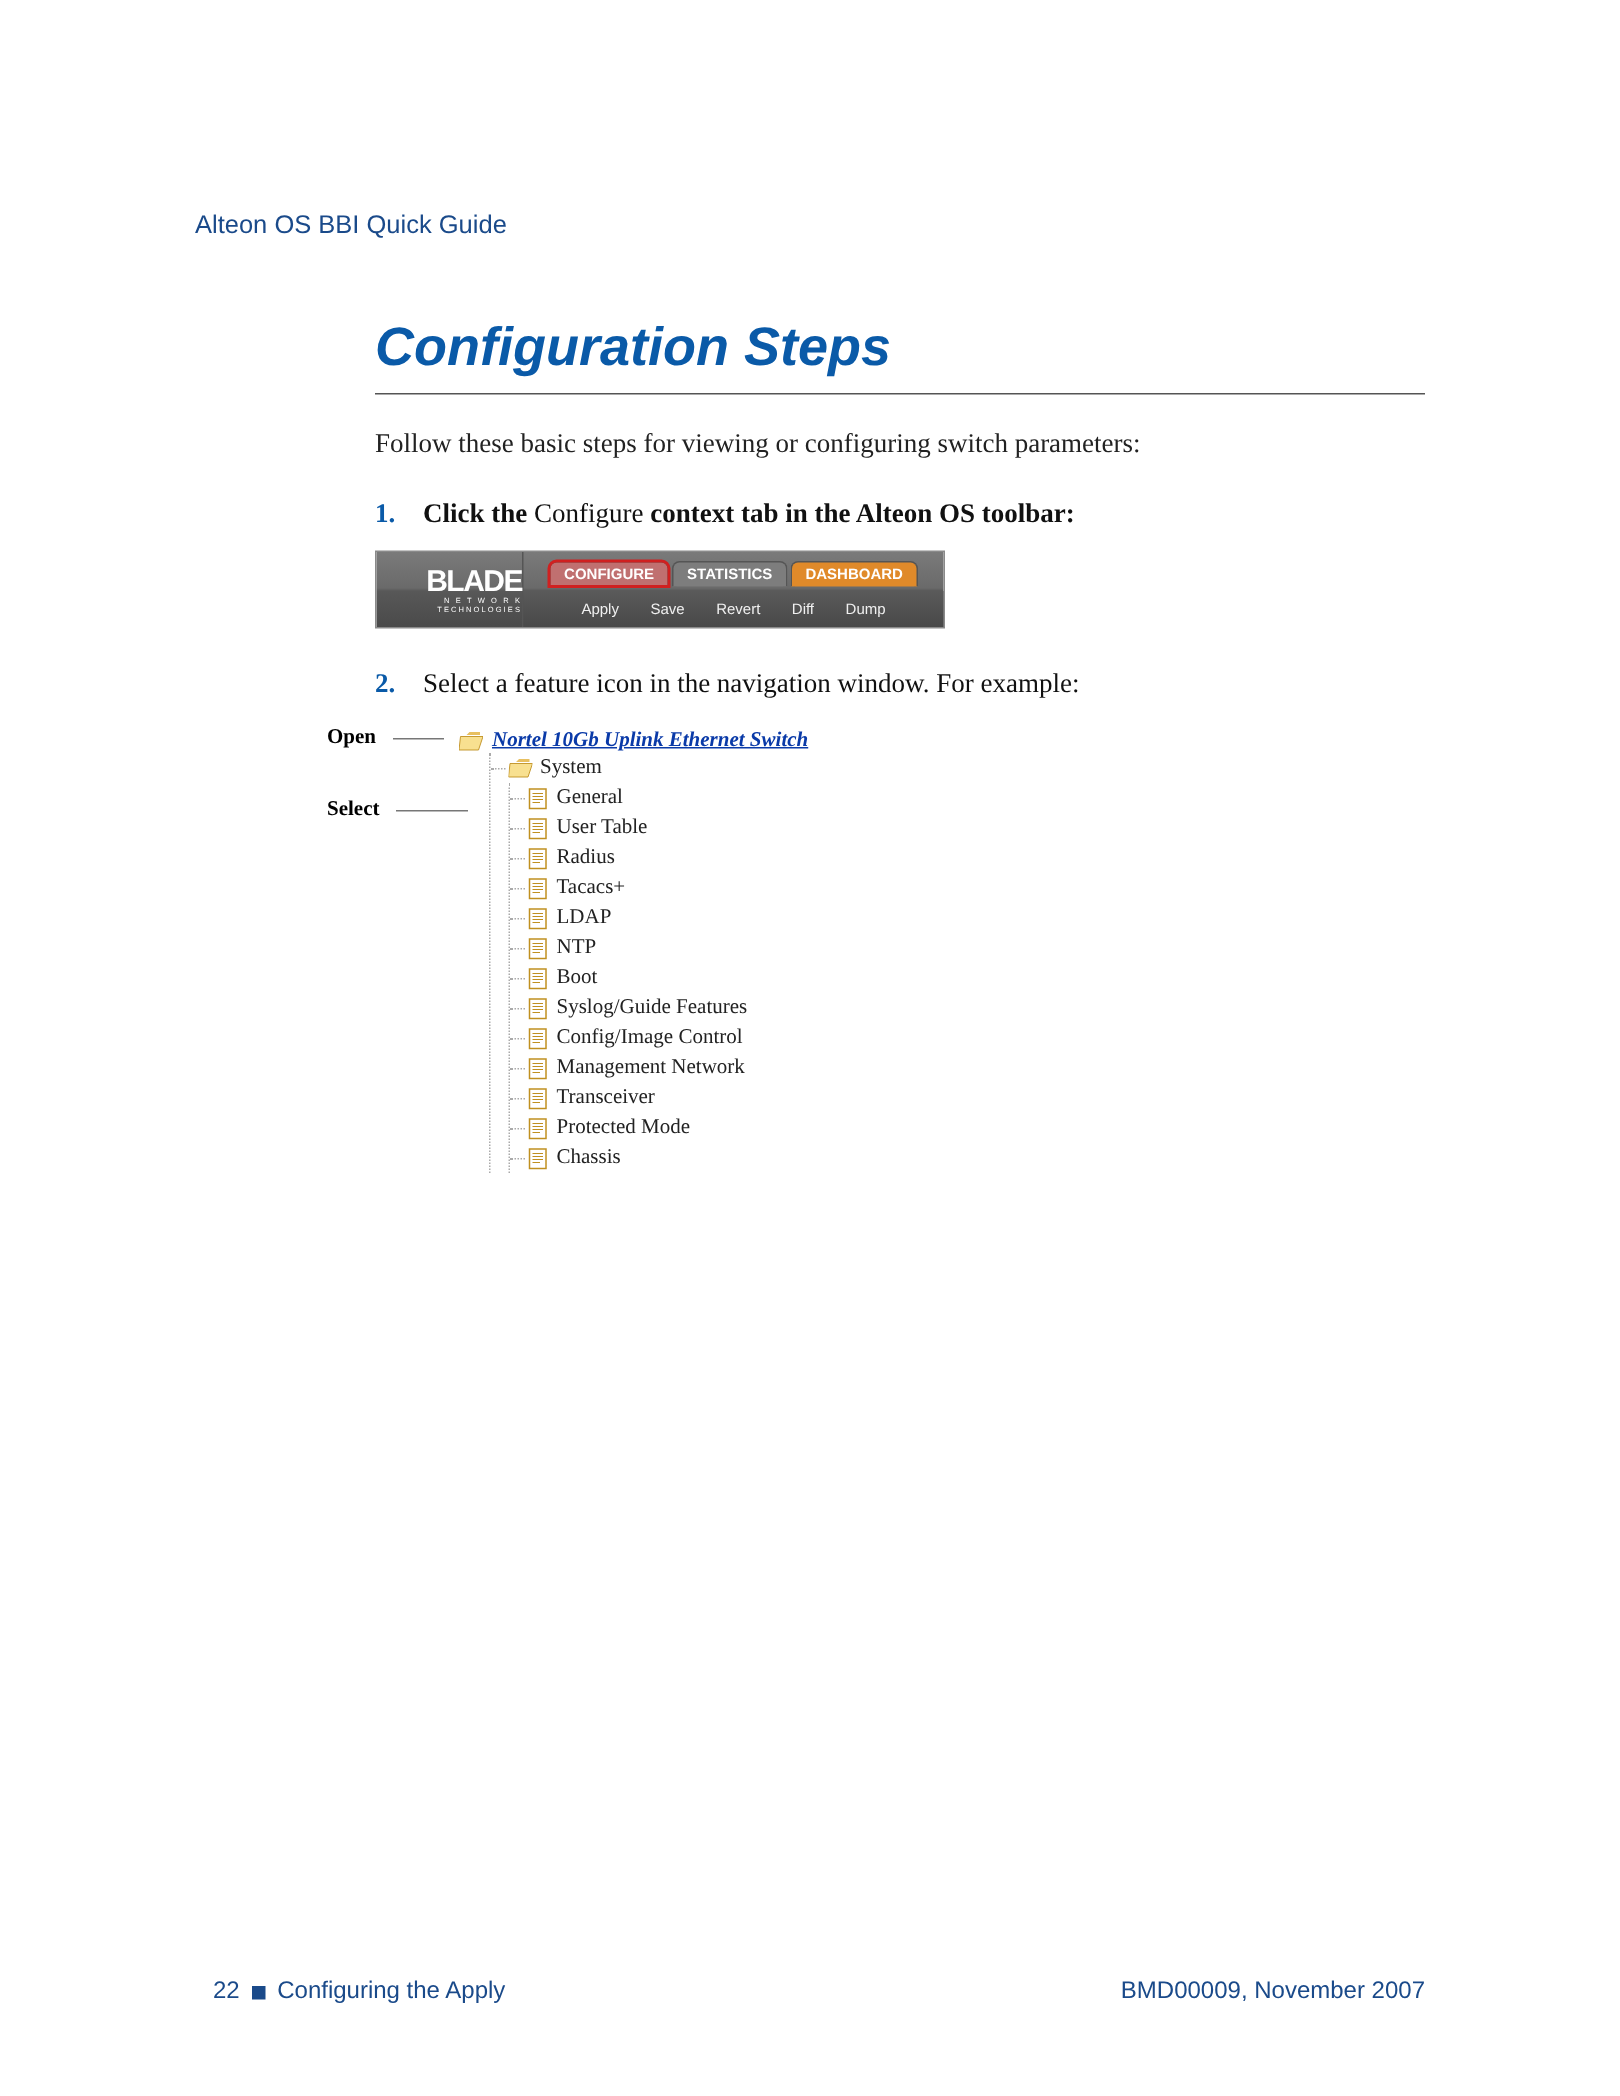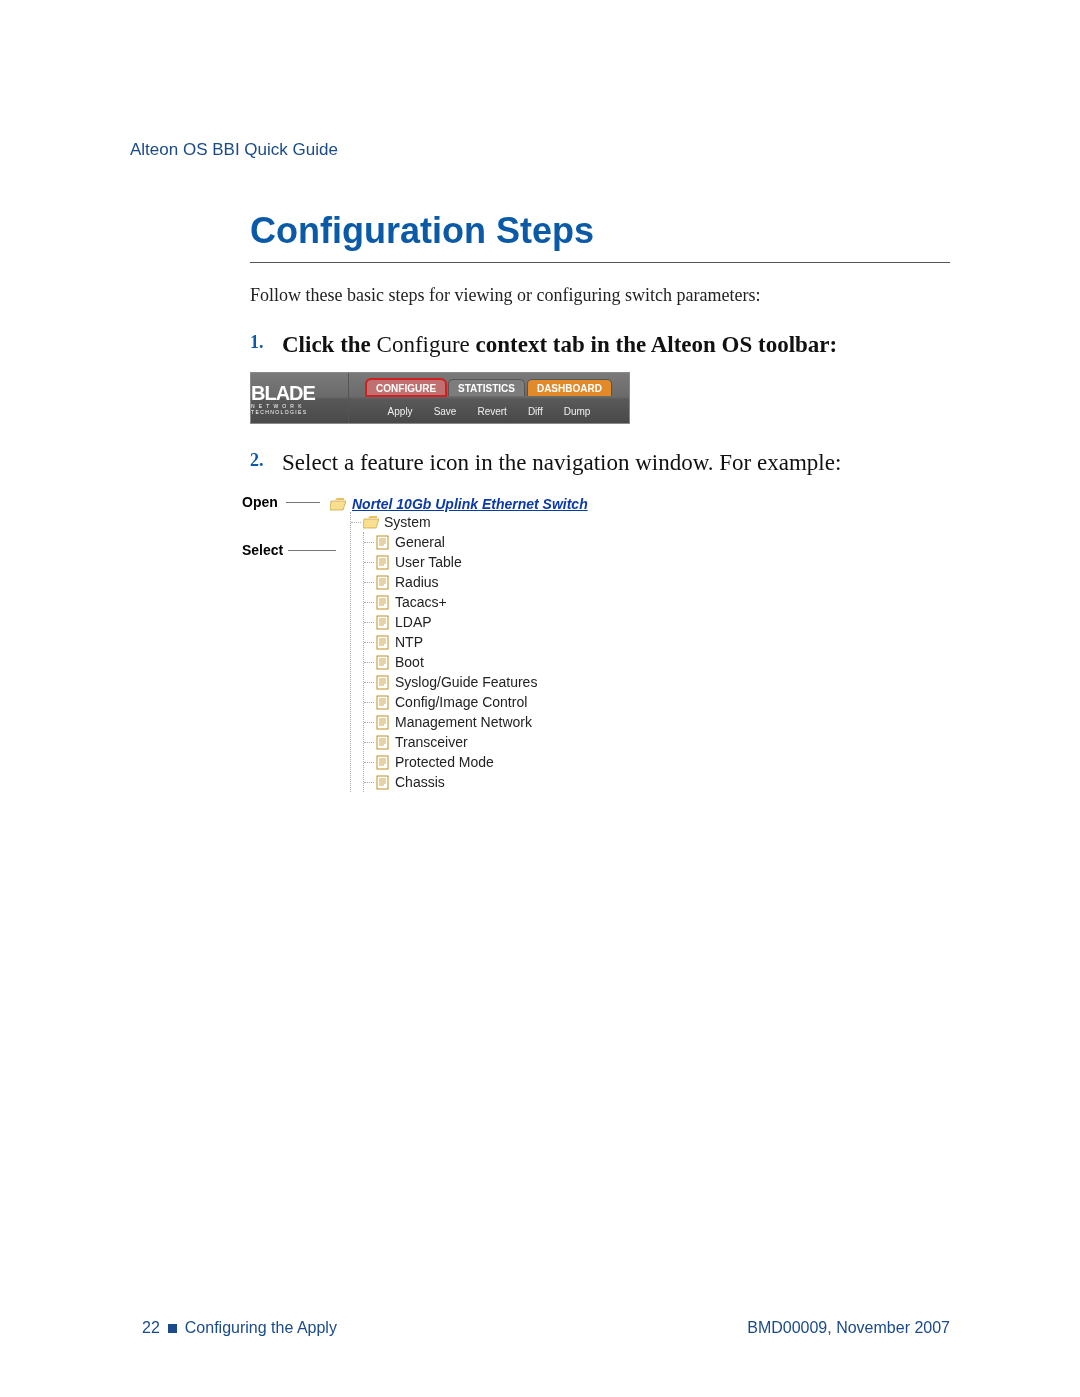--- a/index.html
+++ b/index.html
@@ -23,20 +23,21 @@
     font-family: "Segoe UI", "Myriad Pro", Arial, sans-serif;
     font-size: 17px;
   }
   .h1 {
     color: #0a5aa8;
     font-family: "Segoe UI", "Myriad Pro", Arial, sans-serif;
     font-weight: 700;
     font-size: 36px;
     margin-top: 50px;
     margin-left: 120px;
+    font-style: italic;
   }
   .hr {
     border: none;
     border-top: 1px solid #555;
     margin-top: 10px;
     margin-left: 120px;
     margin-right: 0;
   }
   .intro {
     margin-top: 22px;
@@ -50,21 +51,21 @@
     display: flex;
     gap: 12px;
   }
   .step-num {
     color: #0a5aa8;
     font-weight: 700;
     font-size: 18px;
     min-width: 20px;
   }
   .step-text {
-    font-size: 23px;
+    font-size: 18px;
     color: #111;
   }
   .step-text .bold { font-weight: 700; }
   .step-text .normal { font-weight: 400; }
   
   .toolbar-fig {
     margin-top: 14px;
     margin-left: 120px;
     width: 380px;
     height: 52px;
@@ -74,21 +75,21 @@
     align-items: stretch;
     font-family: Arial, sans-serif;
     font-size: 11px;
     color: #fff;
   }
   .blade-logo {
     width: 98px;
     display: flex;
     flex-direction: column;
     justify-content: center;
-    align-items: flex-start;
+    align-items: flex-end;
     border-right: 1px solid #555;
   }
   .blade-main {
     font-weight: 900;
     font-size: 20px;
     letter-spacing: -1px;
   }
   .blade-sub {
     font-size: 5px;
     letter-spacing: 1.4px;
@@ -139,23 +140,23 @@
     align-items: center;
     justify-content: center;
     gap: 21px;
     font-size: 10px;
     color: #f0f0f0;
     background: linear-gradient(#5a5a5a, #484848);
   }
   
   .tree-fig {
     margin-top: 14px;
-    margin-left: 120px;
+    margin-left: 96px;
     width: 380px;
-    font-family: Liberation Sans, sans-serif;
+    font-family: Liberation Serif, serif;
     font-size: 14px;
     position: relative;
     padding-left: 80px;
     padding-top: 6px;
     padding-bottom: 6px;
   }
   .callout {
     position: absolute;
     left: -8px;
     font-weight: 700;

